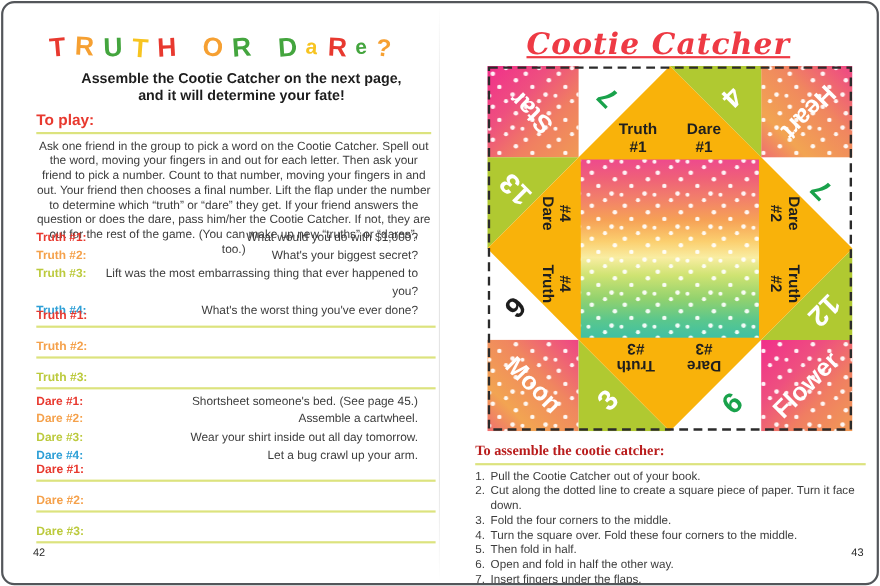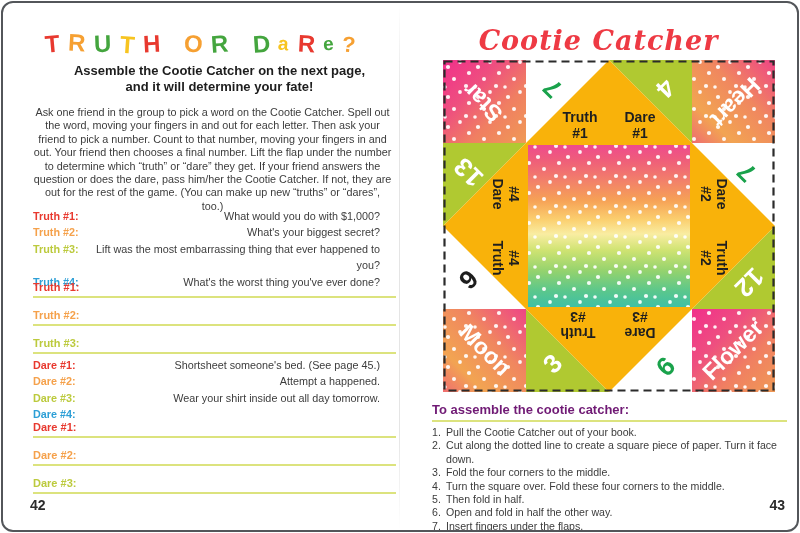--- a/index.html
+++ b/index.html
@@ -35,21 +35,21 @@
   .sec-head{font-size:14px;font-weight:bold;border-bottom:2px solid #dce37e;padding-bottom:3px;}
   .body-text{margin:5px 0 0 0;font-size:10.8px;line-height:13.4px;color:#3c3c3c;text-align:center;}
   .qa{position:absolute;left:30px;right:5px;}
   .qa-truth{top:205px;}
   .qa-dare{top:354px;}
   .qrow{display:flex;font-size:10.8px;line-height:16.4px;}
   .qlabel{width:52px;flex:none;font-weight:bold;}
   .qtext{color:#3c3c3c;width:295px;text-align:right;}
   .blankrow{position:absolute;left:30px;right:4px;height:15px;border-bottom:2px solid #dce37e;
     font-size:11px;font-weight:bold;}
-  .pagenum{position:absolute;top:494px;font-size:14px;font-weight:bold;color:#2b2b2b;}
+  .pagenum{position:absolute;top:494px;font-size:10px;font-weight:normal;color:#2b2b2b;}
   .pagenum.left{left:27px;}
   .pagenum.right{right:12px;}
 
   
   .cc-title{position:absolute;top:22px;left:0;right:0;text-align:center;
     font-family:"DejaVu Serif",serif;font-style:italic;font-weight:bold;font-size:27px;letter-spacing:1px;}
   .cc-box{position:absolute;left:43px;top:57px;width:332px;height:332px;}
   .assemble{position:absolute;top:399px;left:32px;right:10px;}
   .assemble .sec-head{font-size:13px;}
   .steps{margin-top:4px;}
@@ -81,20 +81,21 @@
       <span class="tl" style="color: rgb(68, 165, 62);">e</span>
       <span class="tl" style="color: rgb(246, 160, 50);">?</span>
     </div>
 
     <div class="subtitle">
       <div>Assemble the Cootie Catcher on the next page,</div>
       <div>and it will determine your fate!</div>
     </div>
 
     <div class="toplay">
+      <div class="sec-head" style="color: rgb(232, 57, 47);">To play:</div>
       <p class="body-text">Ask one friend in the group to pick a word on the Cootie Catcher. Spell out the word, moving your fingers in and out for each letter. Then ask your friend to pick a number. Count to that number, moving your fingers in and out. Your friend then chooses a final number. Lift the flap under the number to determine which “truth” or “dare” they get. If your friend answers the question or does the dare, pass him/her the Cootie Catcher. If not, they are out for the rest of the game. (You can make up new “truths” or “dares”, too.)</p>
     </div>
 
     <div class="qa qa-truth">
       <div class="qrow">
         <span class="qlabel" style="color: rgb(232, 57, 47);">Truth #1:</span>
         <span class="qtext">What would you do with $1,000?</span>
       </div>
       <div class="qrow">
         <span class="qlabel" style="color: rgb(245, 161, 75);">Truth #2:</span>
@@ -120,49 +121,50 @@
       <span style="color: rgb(188, 202, 61);">Truth #3:</span>
     </div>
 
     <div class="qa qa-dare">
       <div class="qrow">
         <span class="qlabel" style="color: rgb(232, 57, 47);">Dare #1:</span>
         <span class="qtext">Shortsheet someone's bed. (See page 45.)</span>
       </div>
       <div class="qrow">
         <span class="qlabel" style="color: rgb(245, 161, 75);">Dare #2:</span>
-        <span class="qtext">Attempt a happened.</span>
+        <span class="qtext">Assemble a cartwheel.</span>
       </div>
       <div class="qrow">
         <span class="qlabel" style="color: rgb(188, 202, 61);">Dare #3:</span>
         <span class="qtext">Wear your shirt inside out all day tomorrow.</span>
       </div>
       <div class="qrow">
         <span class="qlabel" style="color: rgb(45, 159, 214);">Dare #4:</span>
+        <span class="qtext">Let a bug crawl up your arm.</span>
       </div>
     </div>
 
     <div class="blankrow" style="top:418px">
       <span style="color: rgb(232, 57, 47);">Dare #1:</span>
     </div>
     <div class="blankrow" style="top:446px">
       <span style="color: rgb(245, 161, 75);">Dare #2:</span>
     </div>
     <div class="blankrow" style="top:474px">
       <span style="color: rgb(188, 202, 61);">Dare #3:</span>
     </div>
 
     <div class="pagenum left">42</div>
   </div>
 
   <div class="spine"></div>
 
   <div class="page page-right">
 
-    <div class="cc-title" style="color: rgb(238, 58, 68);">Cootie Catcher</div>
+    <div class="cc-title" style="color: rgb(238, 58, 68); text-decoration: underline;">Cootie Catcher</div>
 
     <div class="cc-box">
       <svg viewBox="0 0 332 332" width="332" height="332">
         <defs>
           <linearGradient id="wcA" x1="0" y1="0" x2="1" y2="1">
             <stop offset="0" stop-color="#f12f8b"></stop>
               <stop offset="0.35" stop-color="#ee4f7f"></stop>
             <stop offset="0.65" stop-color="#f07e62"></stop>
               <stop offset="1" stop-color="#f09a55"></stop>
           </linearGradient>
@@ -247,21 +249,21 @@
         <text x="135" y="256" font-size="14" fill="#1f1f1f" text-anchor="middle" dominant-baseline="middle" transform="rotate(180 135 256)">#3</text>
         <text x="135" y="272" font-size="14" fill="#1f1f1f" text-anchor="middle" dominant-baseline="middle" transform="rotate(180 135 272)">Truth</text>
         <text x="197" y="256" font-size="14" fill="#1f1f1f" text-anchor="middle" dominant-baseline="middle" transform="rotate(180 197 256)">#3</text>
         <text x="197" y="272" font-size="14" fill="#1f1f1f" text-anchor="middle" dominant-baseline="middle" transform="rotate(180 197 272)">Dare</text>
 
         <rect x="1.5" y="1.5" width="329" height="329" fill="none" stroke="#2b2b2b" stroke-width="2.2" stroke-dasharray="8 5"></rect>
       </svg>
     </div>
 
     <div class="assemble">
-      <div class="sec-head" style="color: #701a75;">To assemble the cootie catcher:</div>
+      <div class="sec-head" style="color: #b91c1c; font-family: Liberation Serif, serif;">To assemble the cootie catcher:</div>
       <div class="steps">
         <div class="step">
           <span class="stepnum">1.</span>
           <span class="steptext">Pull the Cootie Catcher out of your book.</span>
         </div>
         <div class="step">
           <span class="stepnum">2.</span>
           <span class="steptext">Cut along the dotted line to create a square piece of paper. Turn it face down.</span>
         </div>
         <div class="step">

